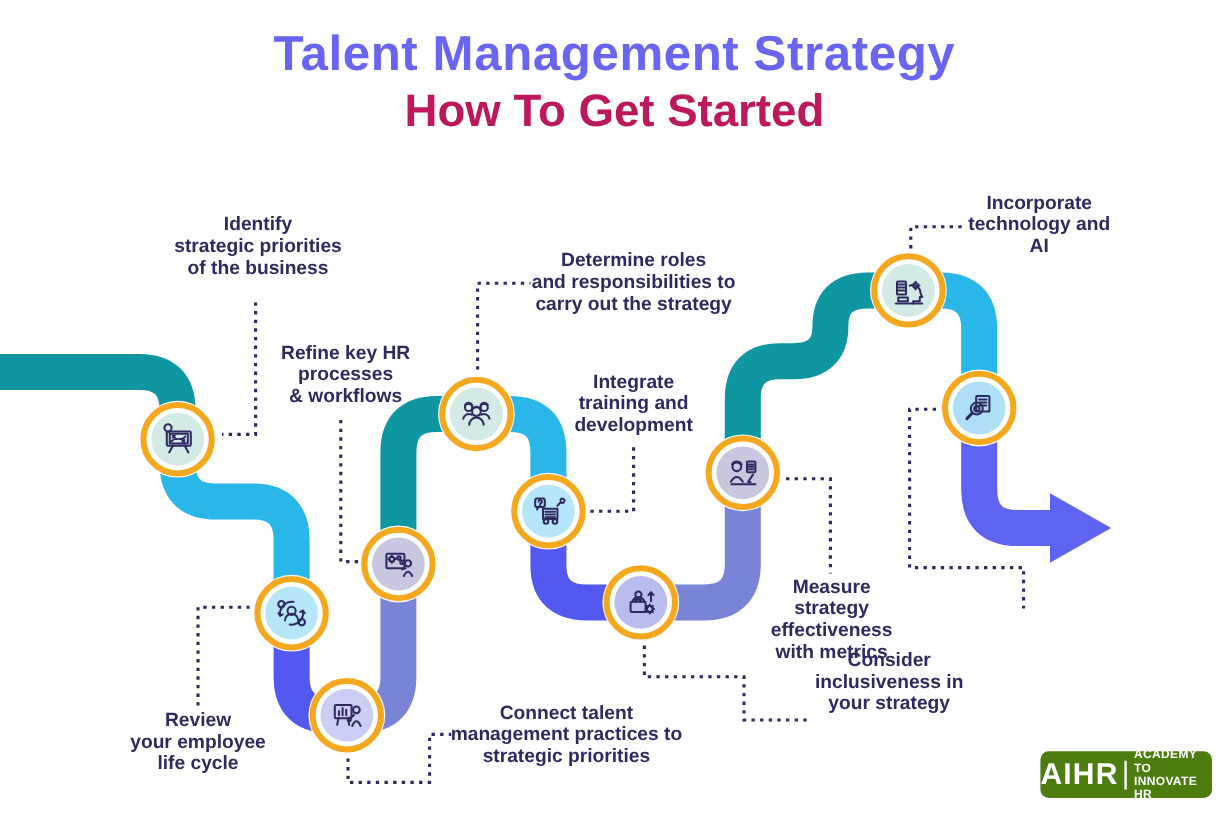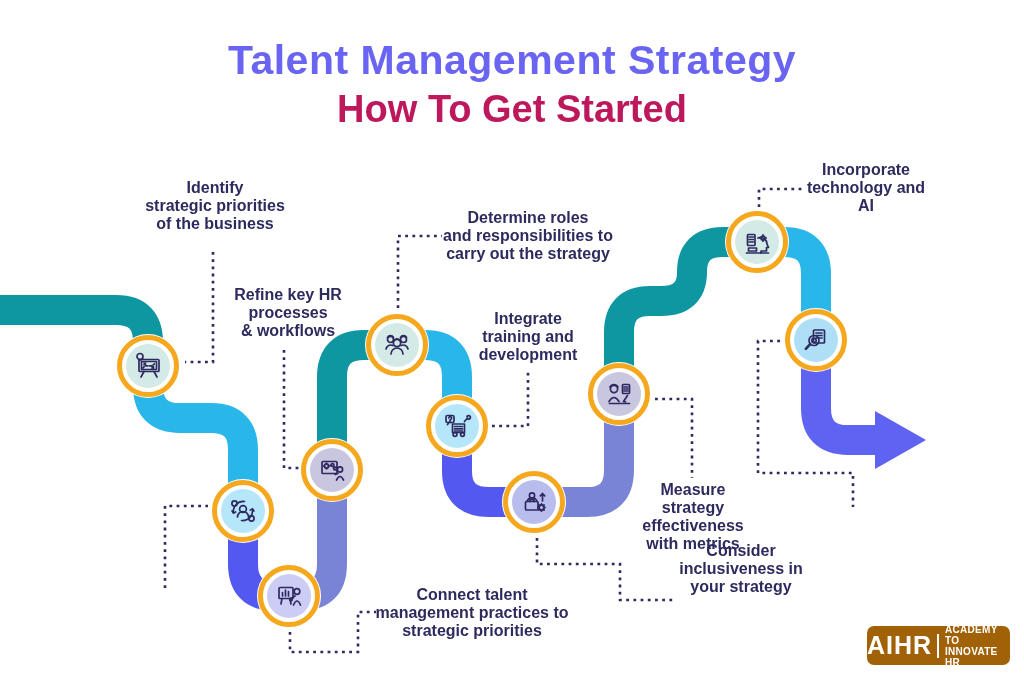--- a/index.html
+++ b/index.html
@@ -1,32 +1,32 @@
 <!DOCTYPE html>
 <html><head>
 <meta charset="utf-8">
 <style>
   html,body{margin:0;padding:0;background:#fff;}
   #canvas{
     position:relative;width:1024px;height:680px;background:#ffffff;
     font-family:"Liberation Sans", sans-serif;overflow:hidden;
   }
-  .title-wrap{position:absolute;left:0;top:18px;width:1024px;text-align:center;margin-top:16px;}
+  .title-wrap{position:absolute;left:0;top:18px;width:1024px;text-align:center;}
   .title-line1{font-weight:bold;font-size:41px;line-height:52px;color:#6a64f2;letter-spacing:.5px;}
   .title-line2{font-weight:bold;font-size:38px;line-height:46px;color:#be185d;}
   .label{
     position:absolute;transform:translateX(-50%);text-align:center;
     white-space:pre-line;font-weight:bold;font-size:16px;line-height:18px;color:#2d2a5e;
   }
   svg.layer{position:absolute;left:0;top:0;}
   .ribbon{fill:none;stroke-width:30;}
   .leader{fill:none;stroke:#2d2a5e;stroke-width:2.6;stroke-dasharray:2.8 4.4;}
   .icon{stroke:#2e2a60;stroke-width:1.7;fill:none;stroke-linecap:round;stroke-linejoin:round;}
   .logo{
-    position:absolute;left:867px;top:626px;width:143px;height:39px;background:#a16207;
+    position:absolute;left:867px;top:626px;width:143px;height:39px;background:#4d7c0f;
     border-radius:7px;display:flex;align-items:center;justify-content:center;color:#fff;
   }
   .logo-brand{font-weight:bold;font-size:25px;letter-spacing:1px;line-height:25px;}
   .logo-divider{width:2px;height:24px;background:#fff;margin:0 6px 0 5px;}
   .logo-tagline{font-weight:bold;font-size:10px;line-height:11px;letter-spacing:.3px;}
 </style>
 </head>
 <body>
 
 <div id="canvas">
@@ -209,20 +209,23 @@
         <circle cx="15" cy="17.5" r="5"></circle>
         <circle cx="15" cy="17.5" r="2.2"></circle>
         <path d="M 11.2 21.2 L 6.8 25.8" stroke-width="2.6"></path>
       </g>
     </g>
   </svg>
 
   <div class="label" style="left:215px;top:179px;">Identify
 strategic priorities
 of the business</div>
+  <div class="label" style="left:165px;top:592px;">Review
+your employee
+life cycle</div>
   <div class="label" style="left:472px;top:586px;">Connect talent
 management practices to
 strategic priorities</div>
   <div class="label" style="left:288px;top:286px;">Refine key HR
 processes
 &amp; workflows</div>
   <div class="label" style="left:528px;top:209px;">Determine roles
 and responsibilities to
 carry out the strategy</div>
   <div class="label" style="left:528px;top:310px;">Integrate

